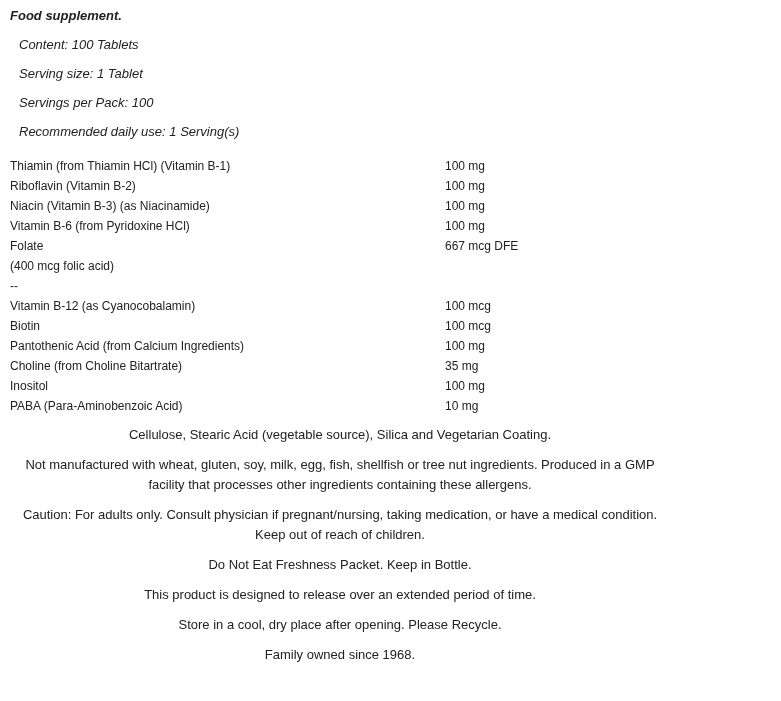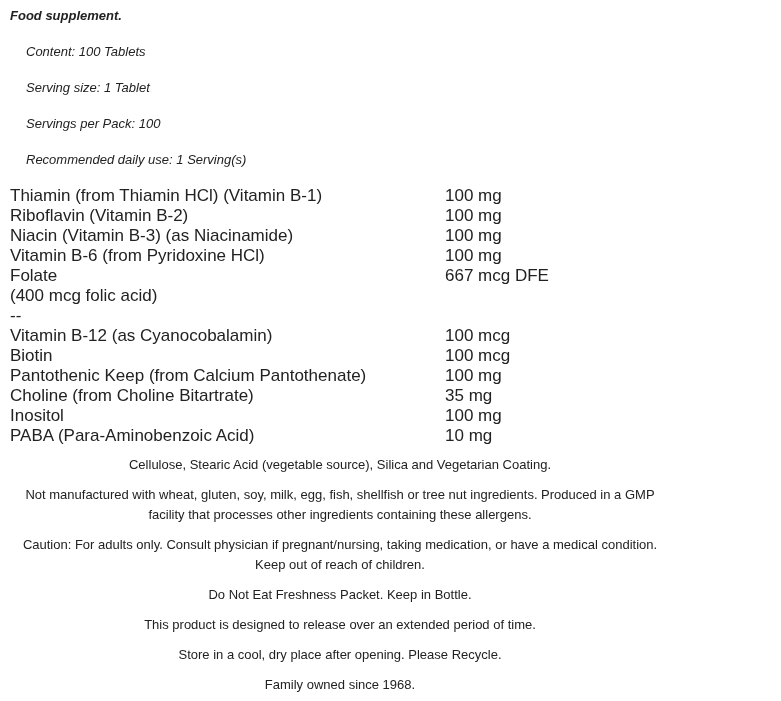--- a/index.html
+++ b/index.html
@@ -24,29 +24,29 @@
     font-weight: bold;
     font-style: italic;
     font-size: 13px;
     line-height: 20px;
     margin: 0 0 1px 0;
   }
   .meta-line {
     font-style: italic;
     font-size: 13px;
     line-height: 20px;
-    margin: 16px;
+    margin: 9px;
   }
   .nutrient-table {
     margin-top: 14px;
     border-collapse: collapse;
     width: 620px;
   }
   .nutrient-table td {
-    font-size: 17px;
+    font-size: 12px;
     line-height: 20px;
     padding: 0;
     vertical-align: top;
     white-space: nowrap;
   }
   .nutrient-table td.name {
     width: 435px;
   }
   .nutrient-table td.amount {
     width: 185px;
@@ -115,21 +115,21 @@
       </tr>
       <tr>
         <td class="name">Vitamin B-12 (as Cyanocobalamin)</td>
         <td class="amount">100 mcg</td>
       </tr>
       <tr>
         <td class="name">Biotin</td>
         <td class="amount">100 mcg</td>
       </tr>
       <tr>
-        <td class="name">Pantothenic Keep (from Calcium Pantothenate)</td>
+        <td class="name">Pantothenic Acid (from Calcium Ingredients)</td>
         <td class="amount">100 mg</td>
       </tr>
       <tr>
         <td class="name">Choline (from Choline Bitartrate)</td>
         <td class="amount">35 mg</td>
       </tr>
       <tr>
         <td class="name">Inositol</td>
         <td class="amount">100 mg</td>
       </tr>

